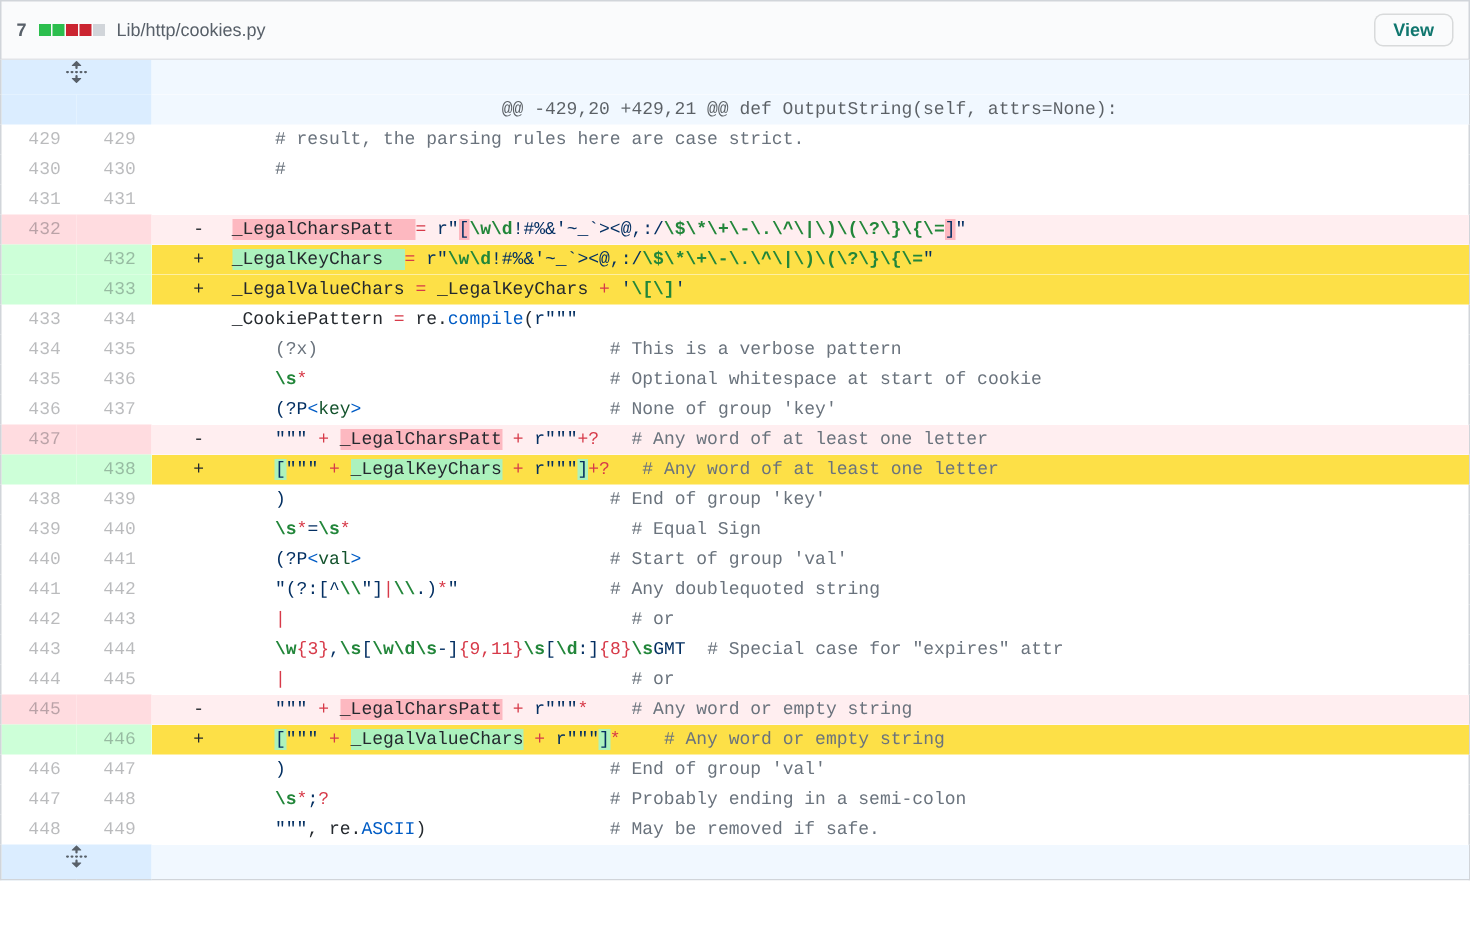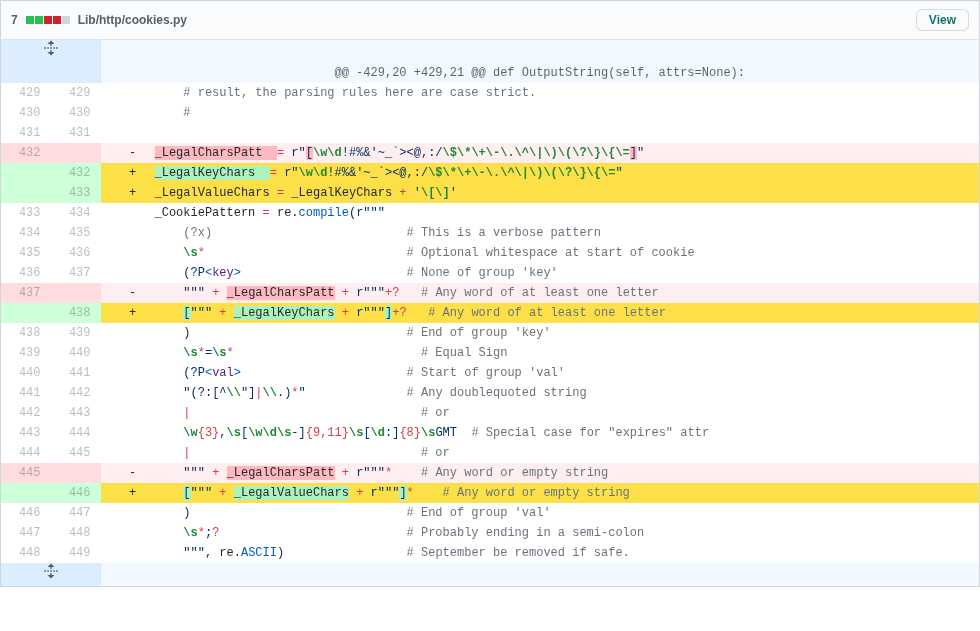--- a/index.html
+++ b/index.html
@@ -5,40 +5,40 @@
 * { margin: 0; padding: 0; box-sizing: border-box; }
 body { font-family: -apple-system, BlinkMacSystemFont, "Segoe UI", Helvetica, Arial, sans-serif; font-size: 12px; background: #fff; color: #24292e; }
 .file-header { display: flex; align-items: center; justify-content: space-between; padding: 5px 10px; background: #fafbfc; border: 1px solid #d1d5da; border-bottom: 1px solid #e1e4e8; height: 40px; }
 .file-info { display: flex; align-items: center; gap: 8px; }
 .diff-count { color: #586069; font-size: 12px; font-weight: 600; }
 .diffstat { display: inline-flex; gap: 1px; }
 .diffstat span { width: 8px; height: 8px; display: inline-block; }
 .diffstat .add { background: #2cbe4e; }
 .diffstat .del { background: #cb2431; }
 .diffstat .neutral { background: #d1d5da; }
-.file-path { color: #586069; font-size: 12px; font-weight: 700; text-decoration: none; }
+.file-path { color: #586069; font-size: 12px; font-weight: 400; text-decoration: none; }
 .btn-view { padding: 3px 12px; font-size: 12px; font-weight: 600; color: #0f766e; background: #fafbfc; border: 1px solid rgba(27,31,35,0.15); border-radius: 6px; cursor: pointer; }
 .diff-table { width: 100%; border-collapse: collapse; border-left: 1px solid #d1d5da; border-right: 1px solid #d1d5da; border-bottom: 1px solid #d1d5da; }
 .diff-table td { line-height: 20px; vertical-align: top; }
 .num-cell { width: 50px; min-width: 50px; color: rgba(27,31,35,0.3); text-align: right; padding: 0 10px; font-family: SFMono-Regular, Consolas, "Liberation Mono", Menlo, monospace; font-size: 12px; user-select: none; cursor: pointer; margin-left: 38px; }
 .code-cell { font-family: SFMono-Regular, Consolas, "Liberation Mono", Menlo, monospace; font-size: 12px; white-space: pre; padding-left: 10px; padding-right: 10px; position: relative; width: 100%; }
 .code-inner { padding-left: 22px; text-indent: -22px; }
 .hunk-row .num-cell { background: #dbedff; }
 .hunk-row .code-cell { background: #f1f8ff; color: rgba(27,31,35,0.7); text-align: center; }
 .expand-row .num-cell { background: #dbedff; text-align: center; color: #586069; }
 .expand-row .code-cell { background: #f1f8ff; }
 .del-row .num-cell { background: #ffdce0; border-color: #fdaeb7; }
 .del-row .code-cell { background: #ffeef0; }
 .add-row .num-cell { background: #cdffd8; border-color: #bef5cb; }
 .add-row .code-cell { background: #fde047; }
 .marker { display: inline-block; width: 22px; text-align: center; user-select: none; }
 .pl-c { color: #6a737d; }
 .pl-s { color: #032f62; }
 .pl-c1 { color: #005cc5; }
-.pl-en { color: #4c1d95; }
+.pl-en { color: #14532d; }
 .pl-k { color: #d73a49; }
 .pl-cce { color: #22863a; font-weight: bold; }
 .highlight-del { background: #fdb8c0; margin-top: 35px; }
 .highlight-add { background: #acf2bd; }
 </style>
 </head>
 <body>
 
 <div class="file-header">
   <div class="file-info">
@@ -179,21 +179,21 @@
         <td class="code-cell"><span class="code-inner"><span class="marker"> </span><span class="pl-s">    </span><span class="pl-s">)</span><span class="pl-s">                              </span><span class="pl-c"># End of group 'val'</span></span></td>
       </tr>
       <tr class="">
         <td class="num-cell">447</td>
         <td class="num-cell">448</td>
         <td class="code-cell"><span class="code-inner"><span class="marker"> </span><span class="pl-s">    </span><span class="pl-cce">\s</span><span class="pl-k">*</span><span class="pl-s">;</span><span class="pl-k">?</span><span class="pl-s">                          </span><span class="pl-c"># Probably ending in a semi-colon</span></span></td>
       </tr>
       <tr class="">
         <td class="num-cell">448</td>
         <td class="num-cell">449</td>
-        <td class="code-cell"><span class="code-inner"><span class="marker"> </span><span class="pl-s">    """</span><span>, re.</span><span class="pl-c1">ASCII</span><span>)                 </span><span class="pl-c"># September be removed if safe.</span></span></td>
+        <td class="code-cell"><span class="code-inner"><span class="marker"> </span><span class="pl-s">    """</span><span>, re.</span><span class="pl-c1">ASCII</span><span>)                 </span><span class="pl-c"># May be removed if safe.</span></span></td>
       </tr>
       <tr class="expand-row">
         <td class="num-cell" colspan="2"><svg width="16" height="16" viewBox="0 0 16 16">
             <path fill="#586069" d="M8.177.677l2.896 2.896a.25.25 0 01-.177.427H8.75v1.25a.75.75 0 01-1.5 0V4H5.104a.25.25 0 01-.177-.427L7.823.677a.25.25 0 01.354 0zM7.25 10.75a.75.75 0 011.5 0V12h2.146a.25.25 0 01.177.427l-2.896 2.896a.25.25 0 01-.354 0l-2.896-2.896A.25.25 0 015.104 12H7.25v-1.25zm-5-2a.75.75 0 000-1.5h-.5a.75.75 0 000 1.5h.5zM6 8a.75.75 0 01-.75.75h-.5a.75.75 0 010-1.5h.5A.75.75 0 016 8zm2.25.75a.75.75 0 000-1.5h-.5a.75.75 0 000 1.5h.5zM12 8a.75.75 0 01-.75.75h-.5a.75.75 0 010-1.5h.5A.75.75 0 0112 8zm2.25.75a.75.75 0 000-1.5h-.5a.75.75 0 000 1.5h.5z"></path>
           </svg></td>
         <td class="code-cell"></td>
       </tr>
     </tbody>
 </table>
 

